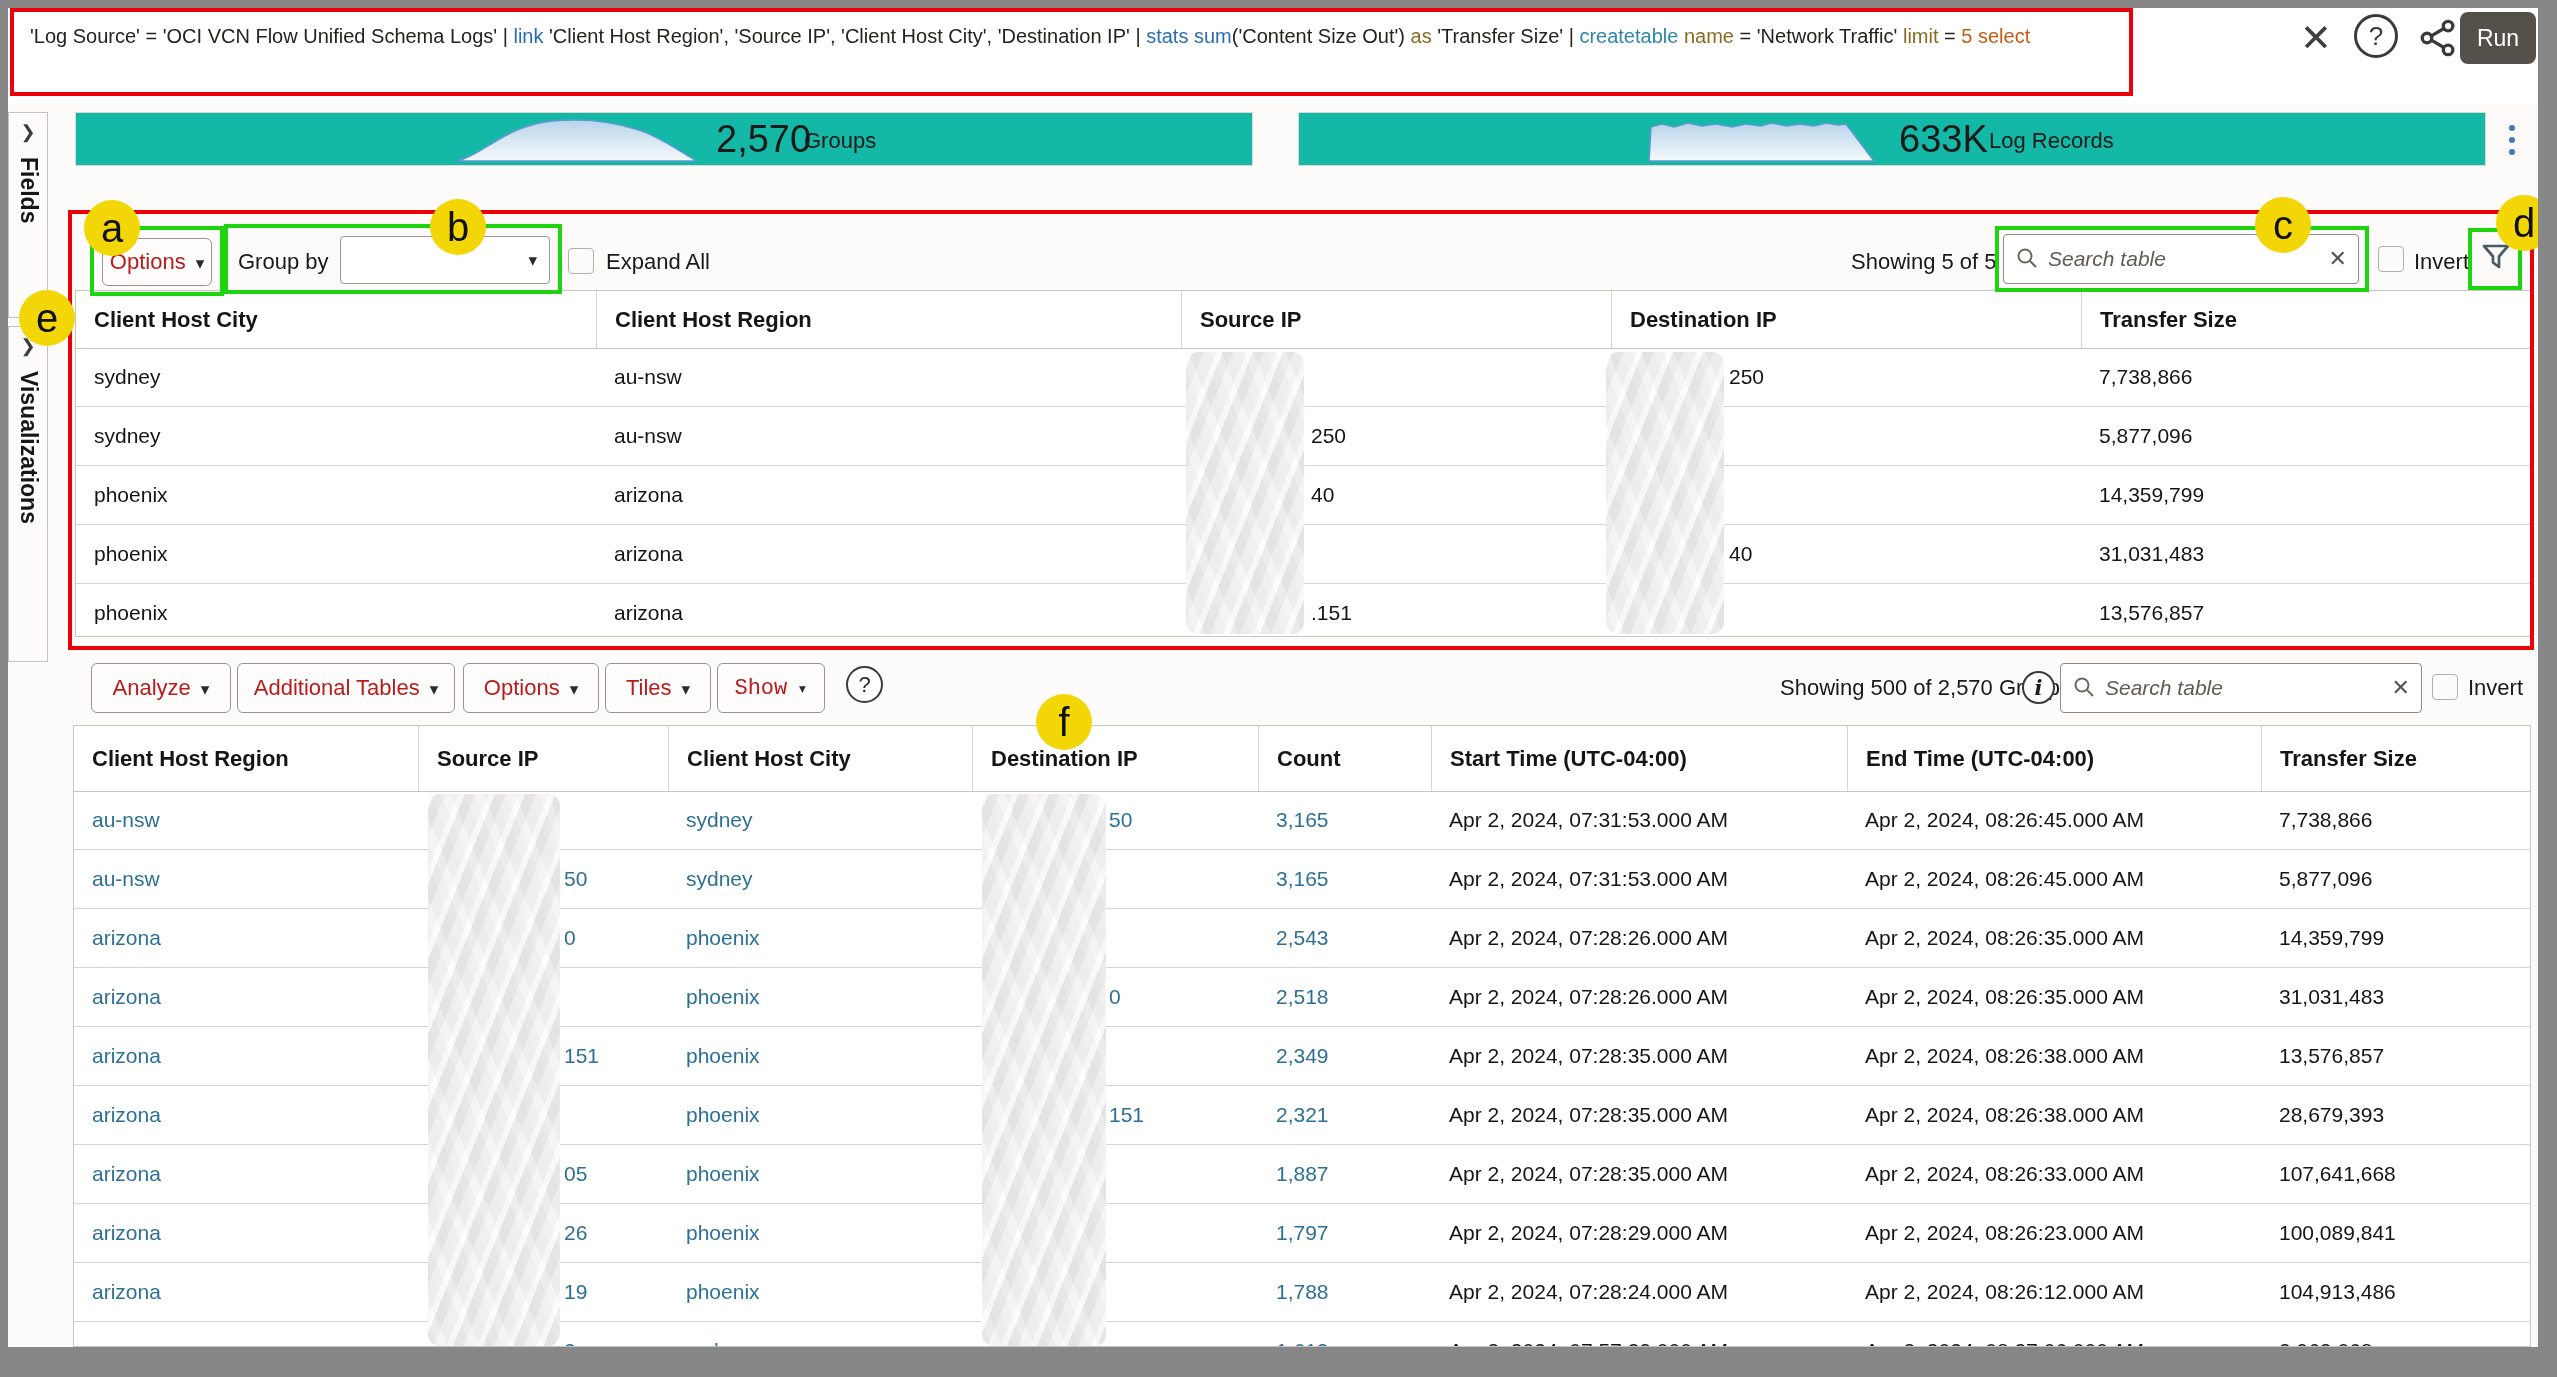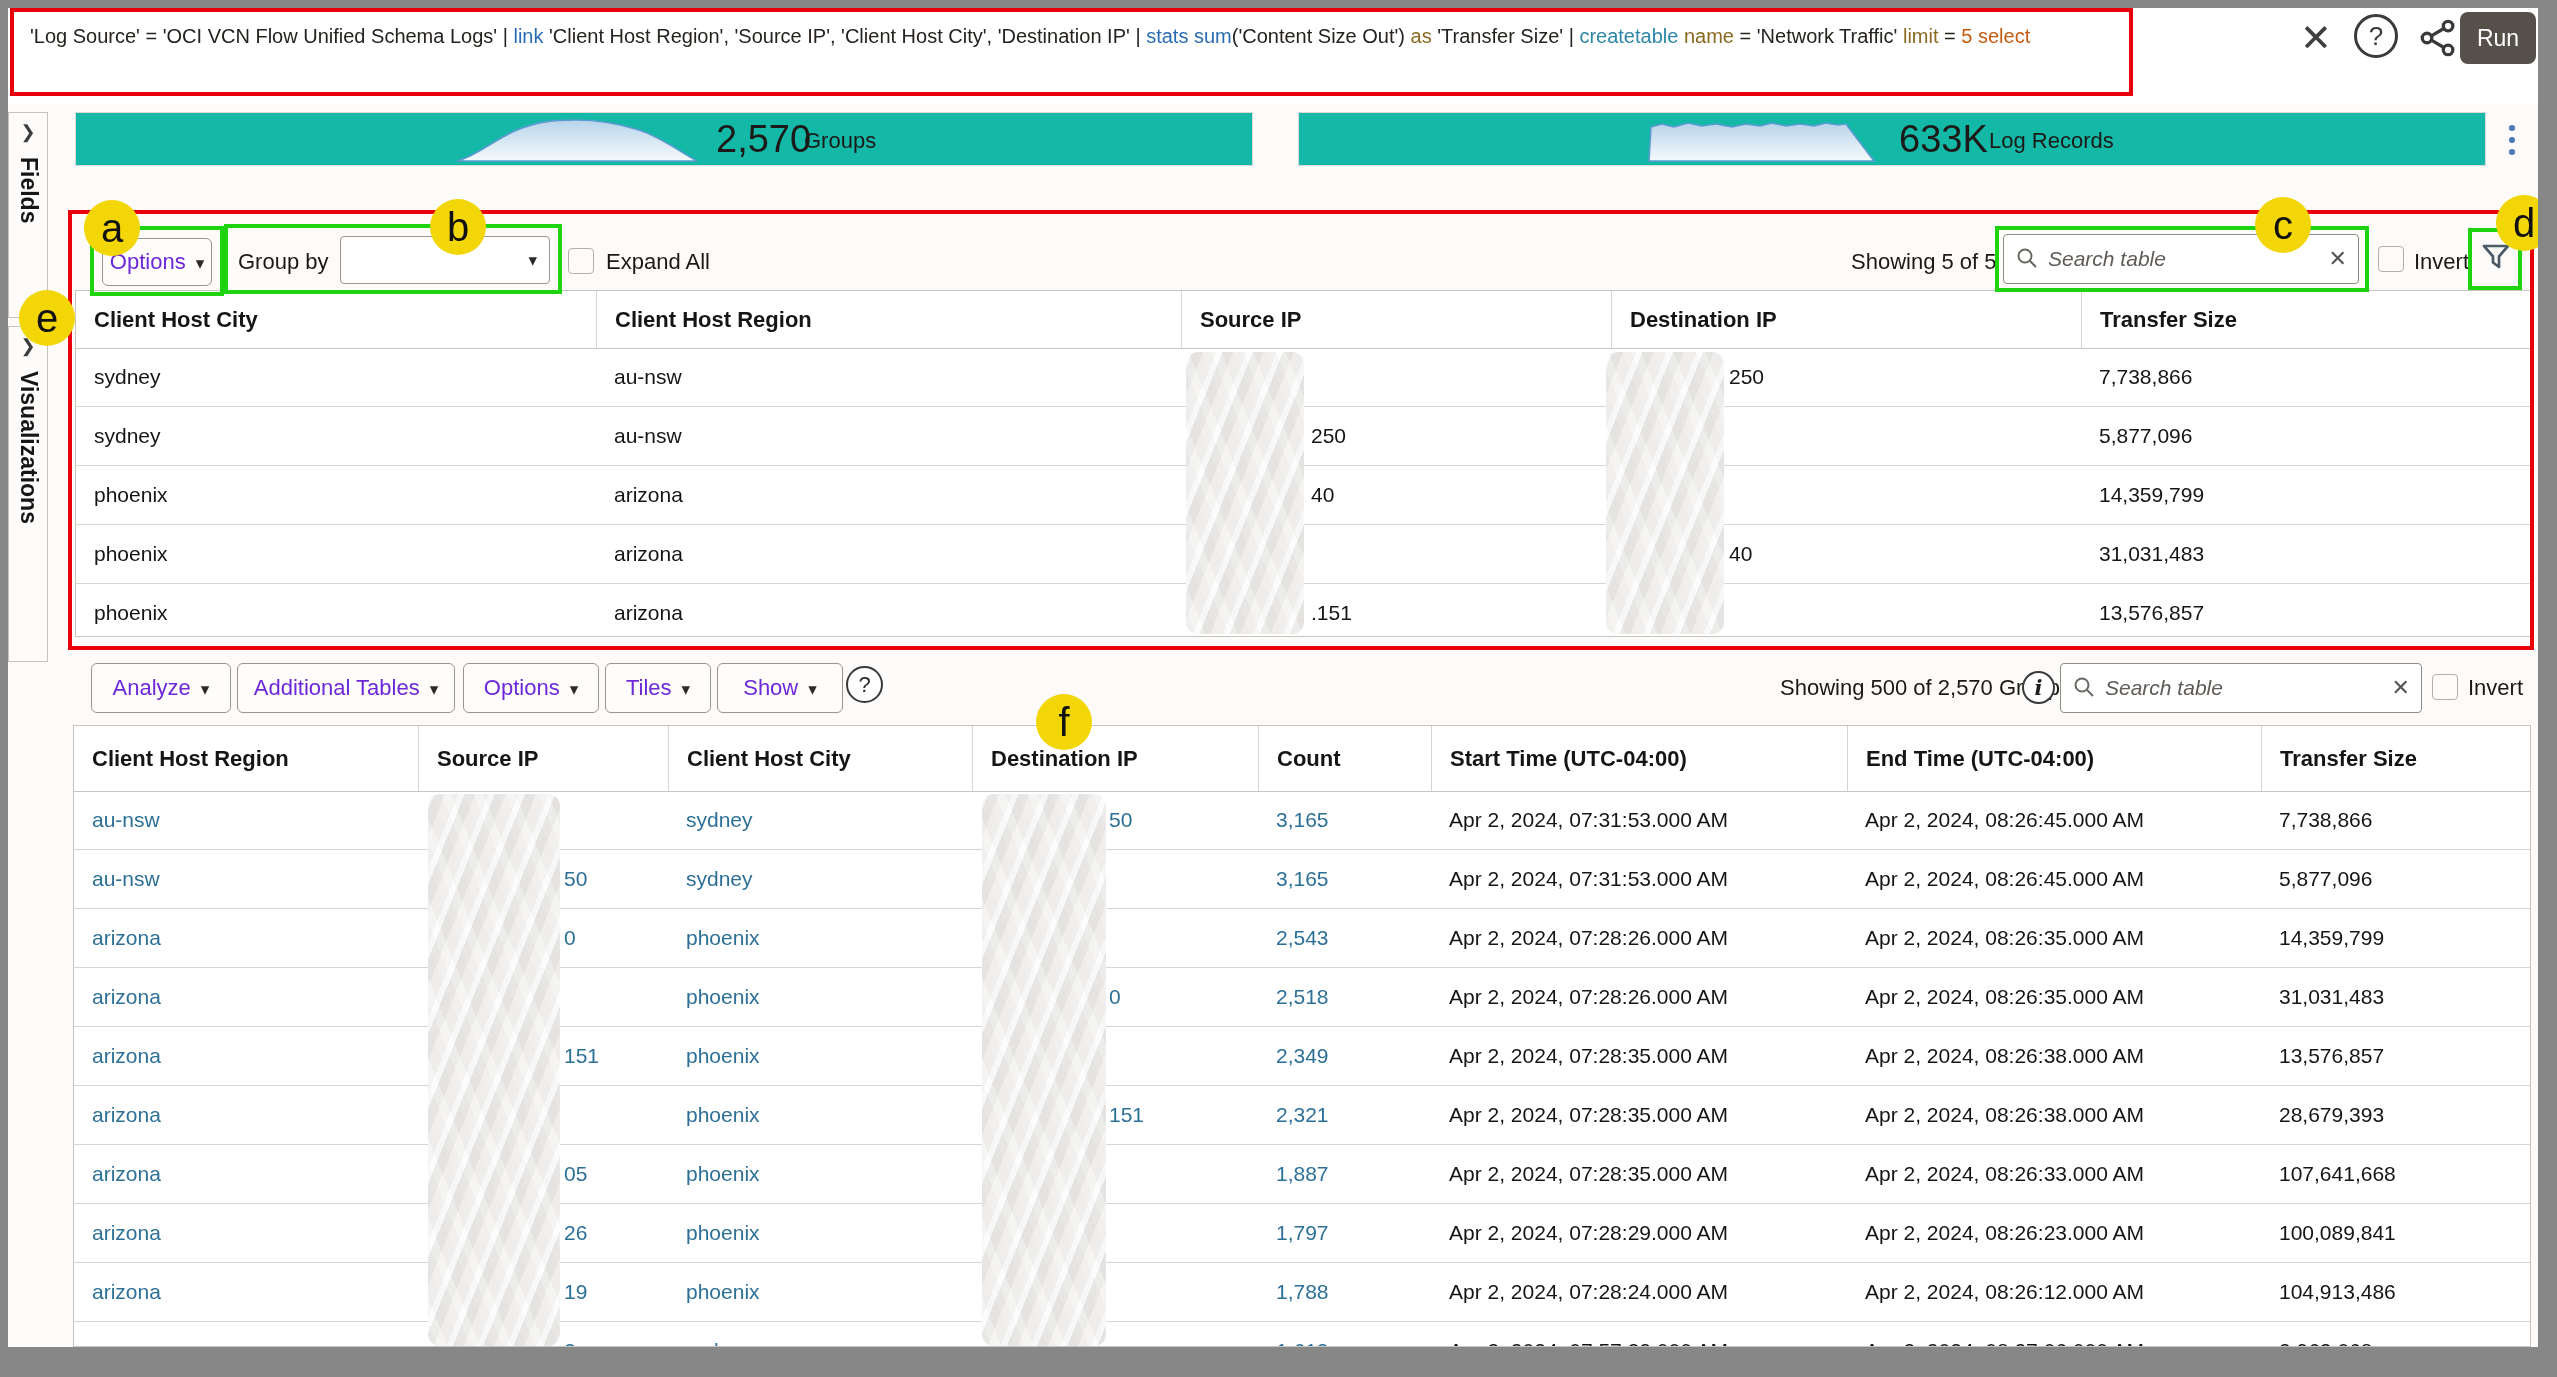--- a/index.html
+++ b/index.html
@@ -37,21 +37,21 @@
   .dot{width:6px;height:6px;border-radius:50%;background:#4779b8;}
   
   .vtab{background:#fdfcfb;border:1px solid #c6c3bf;box-sizing:border-box;}
   .vtab-fields{left:8px;top:112px;width:40px;height:206px;}
   .vtab-viz{left:8px;top:326px;width:40px;height:336px;}
   .vchev{position:absolute;left:50%;transform:translateX(-50%);top:8px;font-size:18px;color:#3c3c3c;}
   .vtext{position:absolute;left:50%;transform:translateX(-50%);top:44px;
          writing-mode:vertical-rl;font-size:23px;font-weight:700;color:#161616;}
   
   .btn{background:#fefdfc;border:1px solid #99948e;border-radius:6px;box-sizing:border-box;
-       display:flex;align-items:center;justify-content:center;gap:10px;font-size:22px;color:#6d28d9;}
+       display:flex;align-items:center;justify-content:center;gap:10px;font-size:22px;color:#b91c1c;}
   .caret::after{content:"▾";font-size:17px;color:#2c2a28;}
   .lbl{font-size:22px;color:#1b1916;}
   .cb{width:26px;height:26px;background:#fcfbfa;border:1.5px solid #b3afa9;border-radius:4px;box-sizing:border-box;}
   .search-wrap input{width:100%;height:100%;box-sizing:border-box;border:1.5px solid #908c86;border-radius:4px;
         background:#fff;font-size:21px;padding:0 40px 0 44px;font-family:"Liberation Sans",sans-serif;color:#222;}
   .search-wrap input::placeholder{font-style:italic;color:#5f5b56;}
   .mag{position:absolute;left:12px;top:12px;}
   .clear-x{position:absolute;right:12px;top:0;height:100%;display:flex;align-items:center;font-size:22px;color:#555;}
   .selectbox{background:#fff;border:1px solid #9b968f;border-radius:4px;box-sizing:border-box;position:relative;}
   .selectbox .caret{position:absolute;right:12px;top:50%;transform:translateY(-50%);}
@@ -78,21 +78,21 @@
   #table2 .thead{height:65px;} #table2 .H{height:65px;line-height:65px;}
   .t2H0{left:0;width:344px;} .t2H1{left:344px;width:250px;} .t2H2{left:594px;width:304px;}
   .t2H3{left:898px;width:286px;} .t2H4{left:1184px;width:173px;} .t2H5{left:1357px;width:416px;}
   .t2H6{left:1773px;width:414px;} .t2H7{left:2187px;width:269px;}
   #t2-body{top:65px;}
   .t2c0{left:18px;} .t2c1p{left:490px;} .t2c2{left:612px;} .t2c3p{left:1035px;}
   .t2c4{left:1202px;} .t2c5{left:1375px;} .t2c6{left:1791px;} .t2c7{left:2205px;}
   
   .tbtn2{position:absolute;top:663px;height:50px;margin-left:8px;}
   .tb2b0{left:83px;width:140px;} .tb2b1{left:229px;width:218px;} .tb2b2{left:455px;width:136px;}
-  .tb2b3{left:597px;width:106px;} .tb2b4{left:709px;width:126px;}
+  .tb2b3{left:597px;width:106px;} .tb2b4{left:709px;width:108px;font-family:Liberation Mono, monospace;}
   
   .blob{position:absolute;border-radius:12px;z-index:5;background:
     repeating-linear-gradient(112deg, rgba(255,255,255,.65) 0 6px, rgba(225,224,222,.45) 6px 16px, rgba(244,243,242,.55) 16px 28px),
     repeating-linear-gradient(68deg, rgba(238,237,236,.6) 0 9px, rgba(251,251,250,.7) 9px 18px, rgba(228,227,226,.5) 18px 30px),
     #ebeae9;}
   
   .redbox{position:absolute;border:4px solid #e90008;box-sizing:border-box;z-index:40;pointer-events:none;}
   .greenbox{position:absolute;border:4px solid #1ed40e;box-sizing:border-box;z-index:42;pointer-events:none;}
   .ycircle{position:absolute;width:56px;height:56px;border-radius:50%;background:#f2d606;z-index:50;
            display:flex;align-items:center;justify-content:center;font-size:40px;color:#111;}

